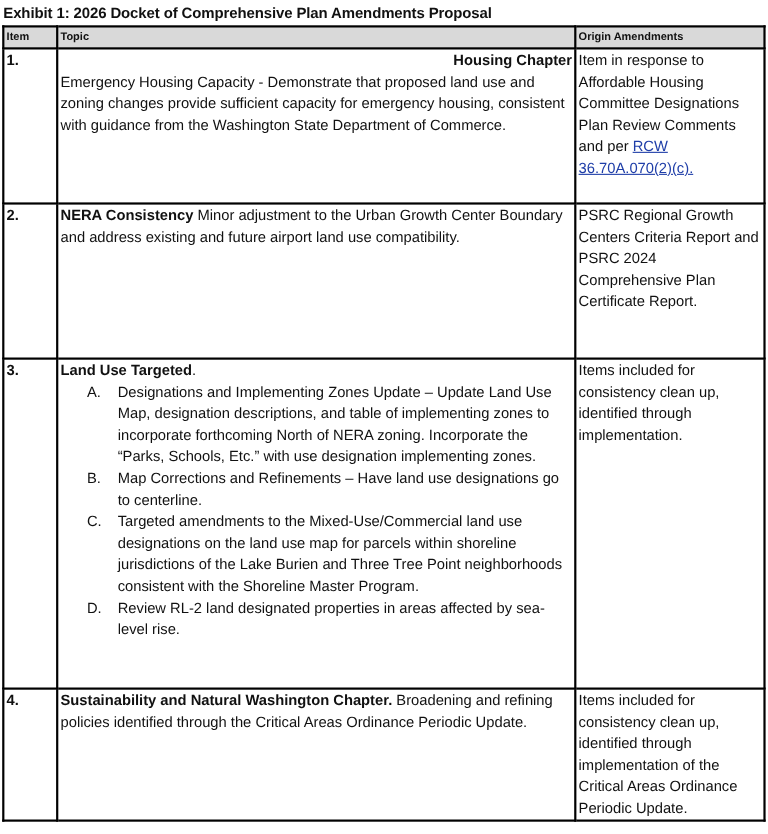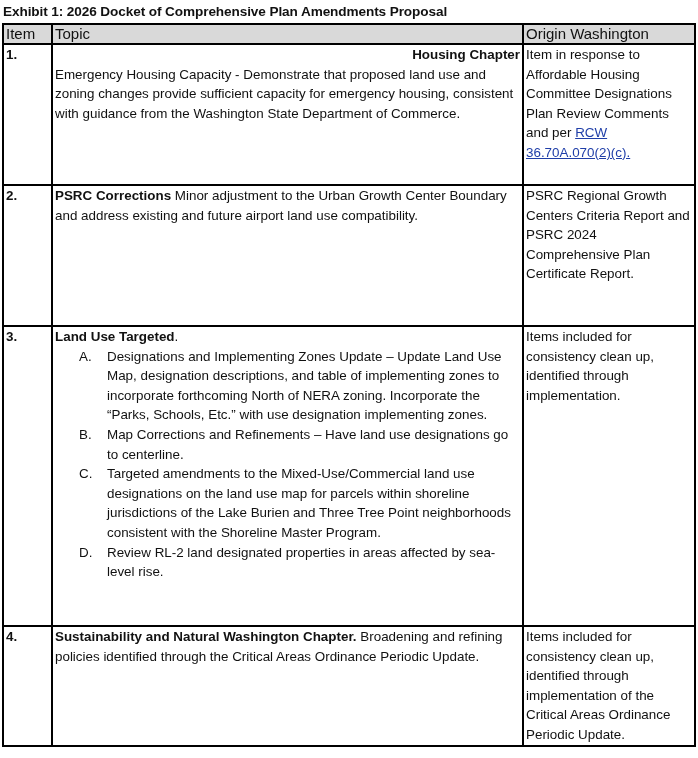--- a/index.html
+++ b/index.html
@@ -37,22 +37,22 @@
       width: 692px;
     }
     table.docket td, table.docket th {
       border: 2px solid #000;
       vertical-align: top;
       padding: 0 2px;
       text-align: left;
     }
     table.docket th {
       background: #d9d9d9;
-      font-weight: normal;
-      font-size: 15px;
+      font-weight: bold;
+      font-size: 10px;
       height: 18px;
       line-height: 18px;
       padding: 0 2px;
     }
     col.c-item { width: 49px; }
     col.c-topic { width: 471px; }
     col.c-origin { width: 172px; }
     td.item-num {
       text-align: right;
       font-weight: bold;
@@ -90,40 +90,40 @@
 <table class="docket">
   <colgroup>
     <col class="c-item">
     <col class="c-topic">
     <col class="c-origin">
   </colgroup>
   <thead>
     <tr>
       <th>Item</th>
       <th>Topic</th>
-      <th>Origin Washington</th>
+      <th>Origin Amendments</th>
     </tr>
   </thead>
   <tbody>
 
     <tr class="row-1">
       <td class="item-num">1.</td>
       <td>
         <div class="topic-title">Housing Chapter</div>
         <div>Emergency Housing Capacity - Demonstrate that proposed land use and zoning changes provide sufficient capacity for emergency housing, consistent with guidance from the Washington State Department of Commerce.</div>
       </td>
       <td>
         <span>Item in response to Affordable Housing Committee Designations Plan Review Comments and per </span><a class="rcw-link">RCW 36.70A.070(2)(c).</a>
       </td>
     </tr>
 
     <tr class="row-2">
       <td class="item-num">2.</td>
       <td>
-        <span class="topic-title">PSRC Corrections</span><span> Minor adjustment to the Urban Growth Center Boundary and address existing and future airport land use compatibility.</span>
+        <span class="topic-title">NERA Consistency</span><span> Minor adjustment to the Urban Growth Center Boundary and address existing and future airport land use compatibility.</span>
       </td>
       <td>
         <span>PSRC Regional Growth Centers Criteria Report and PSRC 2024 Comprehensive Plan Certificate Report.</span>
       </td>
     </tr>
 
     <tr class="row-3">
       <td class="item-num">3.</td>
       <td>
         <div><span class="topic-title">Land Use Targeted</span><span>.</span></div>

